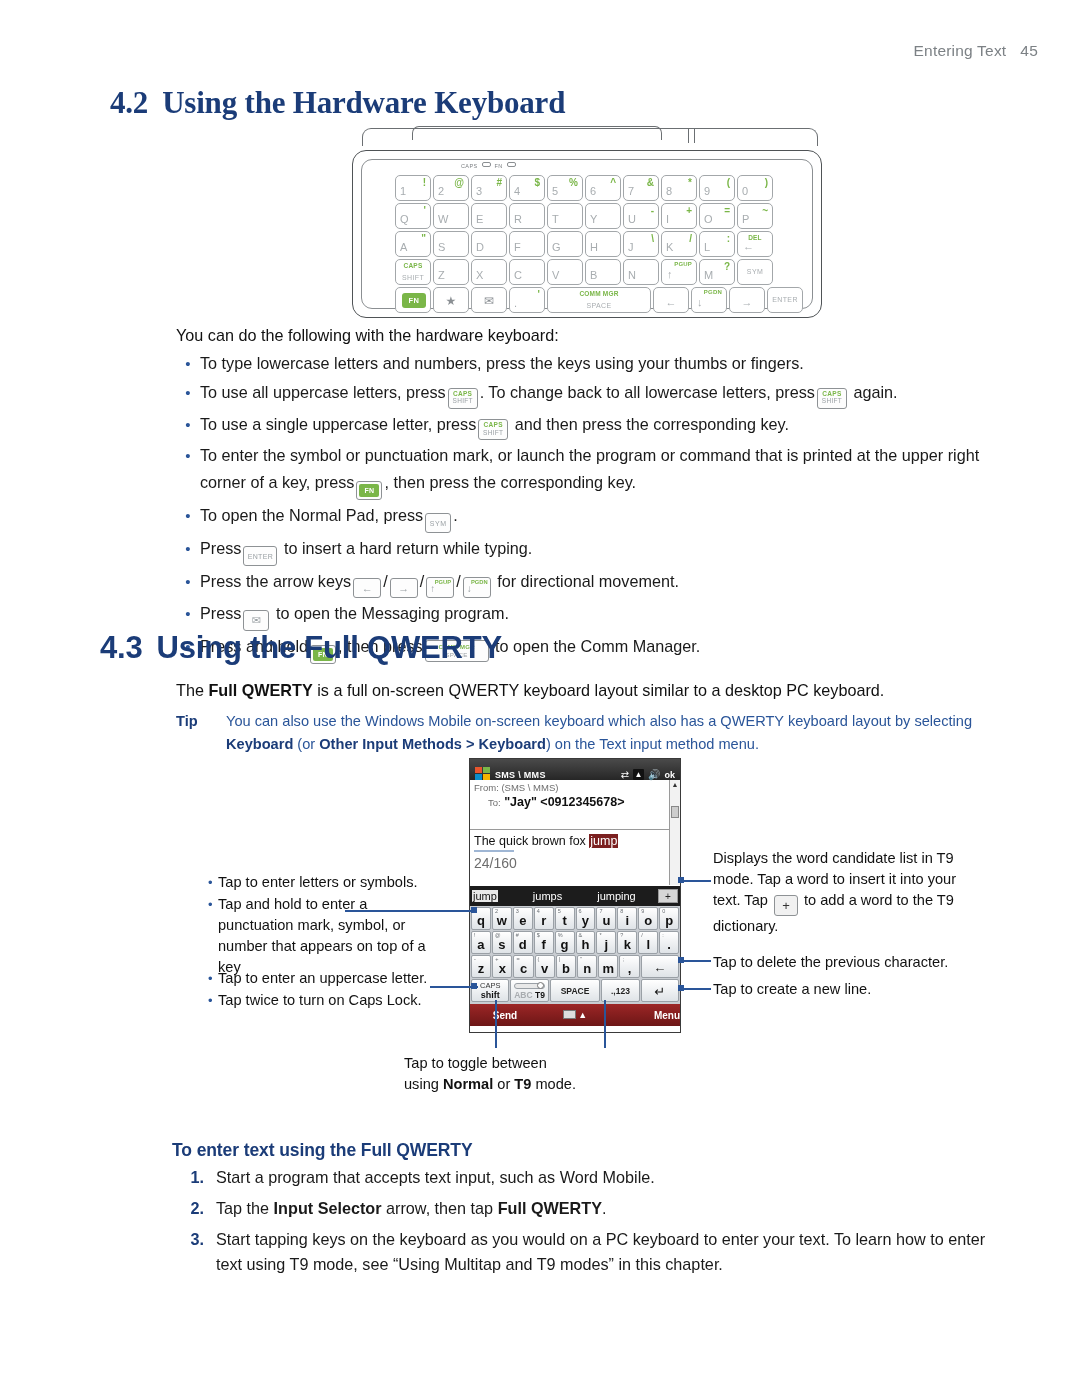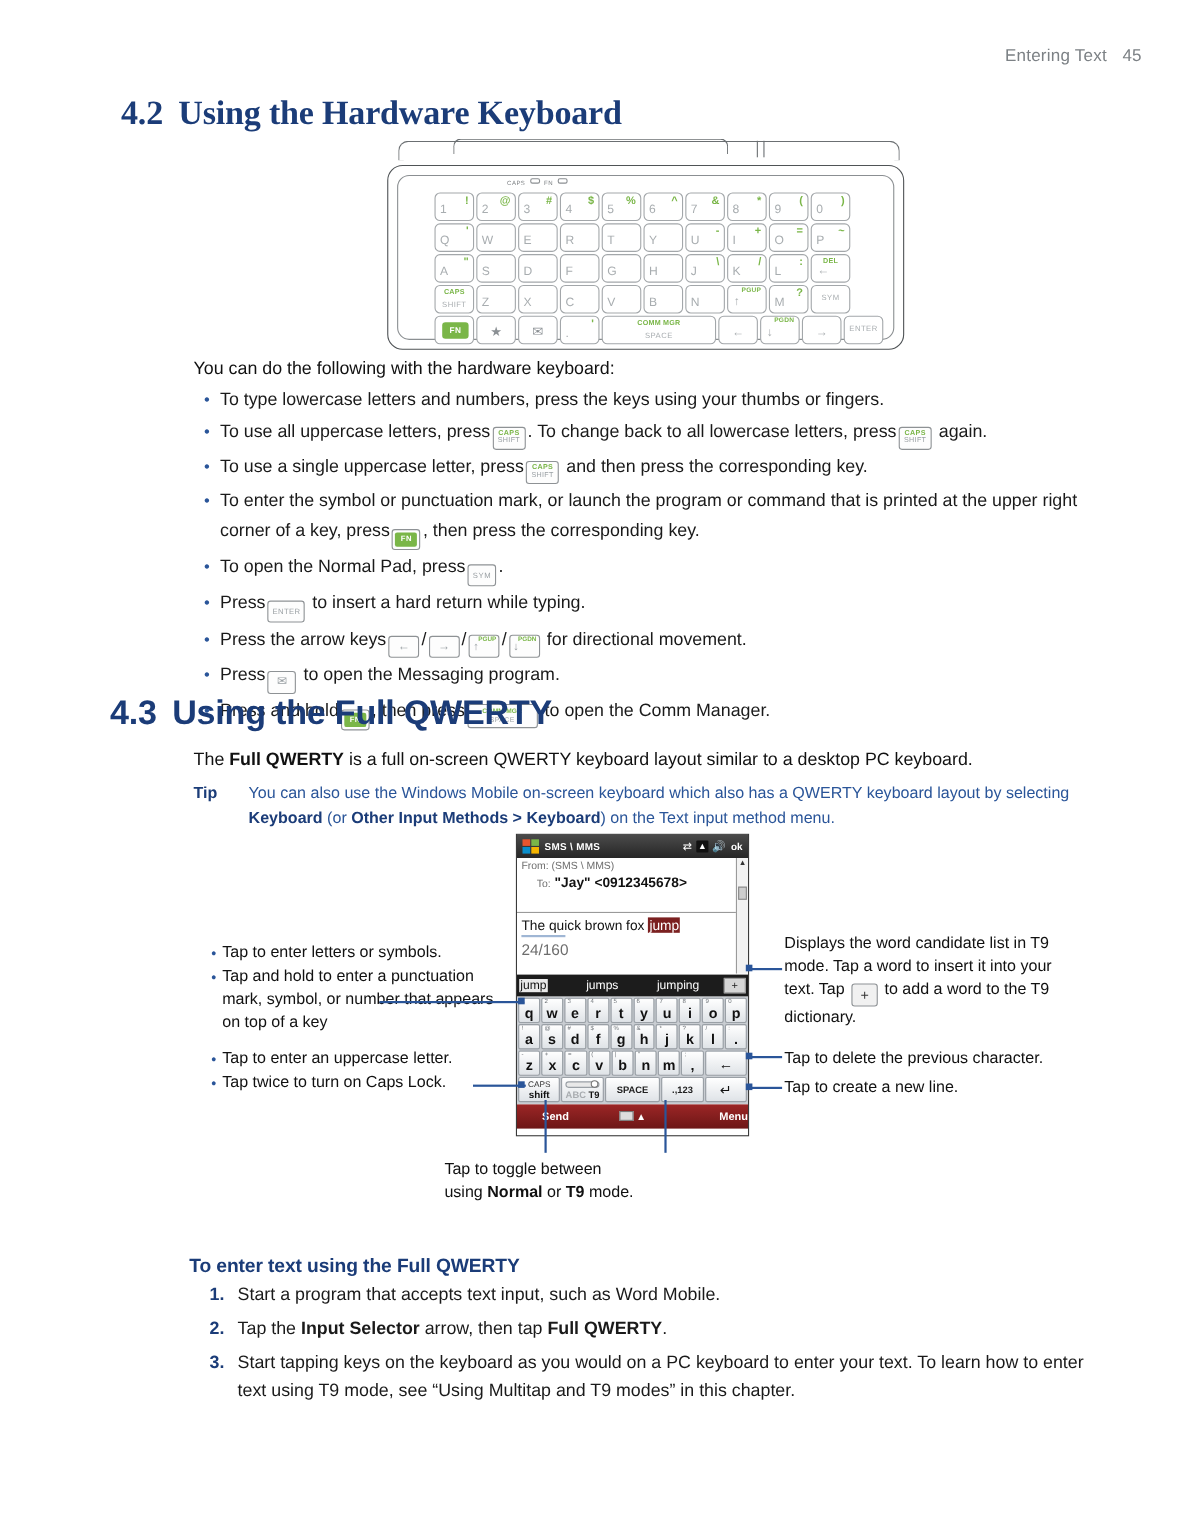--- a/index.html
+++ b/index.html
@@ -161,21 +161,21 @@
   .tip .body { margin-left:50px; }
   .tip b { color:#1b3c78; }
 
   
   .phone {
     position:absolute; left:469px; top:758px; width:212px; height:275px;
     border:1.5px solid #3a3a3a; background:#fff; overflow:hidden;
   }
   .ph-title {
     height:21px; background:linear-gradient(#4a4a4a,#262626);
-    display:flex; align-items:center; padding:0 5px; color:#fff;
+    display:flex; align-items:flex-end; padding:0 5px; color:#fff;
   }
   .ph-logo {
     width:15px; height:13px; margin-right:5px;
     display:grid; grid-template-columns:1fr 1fr; grid-template-rows:1fr 1fr; gap:1px;
   }
   .ph-logo i { display:block; background:#f0a500; }
   .ph-logo i:nth-child(1){background:#e8552d}
   .ph-logo i:nth-child(2){background:#7ab648}
   .ph-logo i:nth-child(3){background:#0a8ecb}
   .ph-logo i:nth-child(4){background:#f4b400}
@@ -236,21 +236,21 @@
     background:linear-gradient(#9c2626,#6d1616);
     color:#fff; font-size:10px; font-weight:bold;
   }
   .ph-soft .s1 { flex:1; text-align:center; }
   .ph-soft .s2 { flex:1; text-align:right; }
   .ph-soft .mid { flex:1; text-align:center; font-size:9px; }
   .softkbicon { display:inline-block; width:13px; height:9px; background:#ddd; border:1px solid #777; vertical-align:-1px; }
 
   
   .callout { position:absolute; font-size:14.6px; line-height:21px; color:#111; }
-  .cal-list { list-style:none; margin:0; padding:0; }
+  .cal-list { list-style:none; margin:16px; padding:0; }
   .cal-list li { position:relative; padding-left:10px; margin-bottom:1px; }
   .cal-list li:before { content:"\2022"; position:absolute; left:0; top:0; color:#2a5599; font-size:13px; }
 
   #cal-left1 { left:192px; top:856px; width:260px; }
   #cal-left2 { left:192px; top:952px; width:260px; }
   #cal-right1 { left:713px; top:848px; width:265px; }
   #cal-right2 { left:713px; top:952px; width:280px; }
   #cal-right3 { left:713px; top:979px; width:280px; }
   #cal-bot1 { left:404px; top:1053px; width:180px; }
   #cal-bot2 { left:602px; top:1053px; width:360px; }

